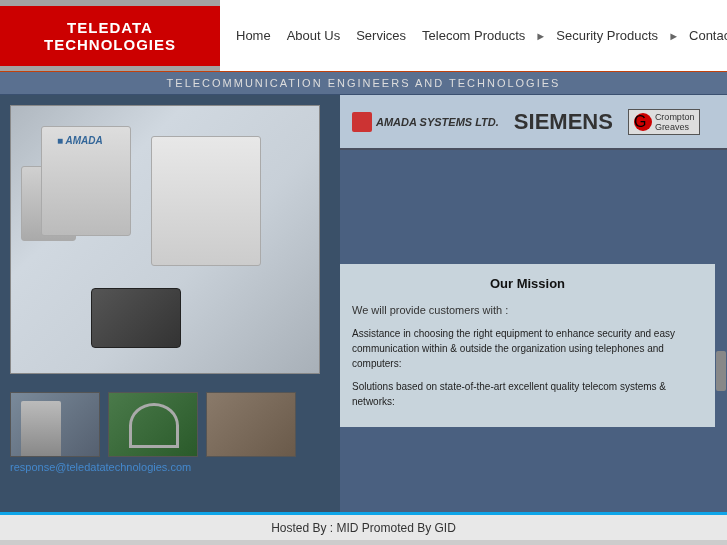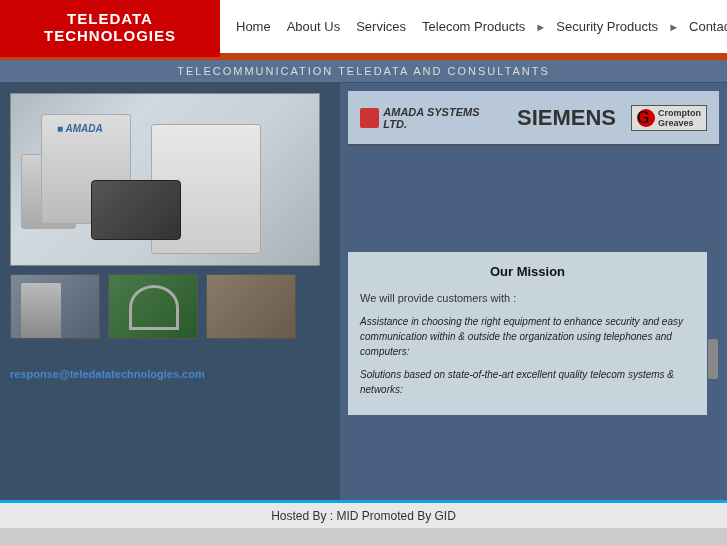--- a/index.html
+++ b/index.html
@@ -3,22 +3,22 @@
   <meta charset="utf-8">
   <style>
     * { margin: 0; padding: 0; box-sizing: border-box; }
     body { width: 727px; height: 545px; font-family: Arial, sans-serif; overflow: hidden; background: #ccc; }
 
     
     #header {
       display: flex;
       align-items: center;
       background: #a3a3a3;
-      height: 60px;
-      border-bottom: 7px solid #c2410c;
+      height: 72px;
+      border-bottom: 1px solid #c2410c;
     }
     #logo-area {
       background: #cc0000;
       width: 220px;
       height: 60px;
       display: flex;
       align-items: center;
       justify-content: center;
       flex-shrink: 0;
     }
@@ -80,27 +80,27 @@
     #left-panel {
       width: 340px;
       background: #3a5068;
       padding: 10px;
       flex-shrink: 0;
       position: relative;
     }
 
     #main-product-img {
       width: 310px;
-      height: 173px;
+      height: 269px;
       background: linear-gradient(135deg, #b0b8c0 0%, #d0d8e0 30%, #c8d0d8 60%, #a8b0b8 100%);
       border: 1px solid #888;
       display: flex;
       align-items: center;
       justify-content: center;
-      margin-bottom: 8px;
+      margin-bottom: 18px;
       position: relative;
       overflow: hidden;
     }
 
     
     .pbx-box {
       position: absolute;
       background: #e8e8e8;
       border: 1px solid #aaa;
       border-radius: 3px;
@@ -160,35 +160,34 @@
       left: 20px;
       width: 50px;
       height: 45px;
       border: 3px solid #aaa;
       border-radius: 50% 50% 0 0;
       background: transparent;
     }
 
     
     #email-area {
-      margin-top: 25px;
-      font-weight: bold;
+      margin-top: 0;
     }
     #email-link {
       color: #4488cc;
       font-size: 11px;
       text-decoration: none;
     }
 
     
     #right-panel {
       flex: 1;
       display: flex;
       flex-direction: column;
-      padding: 8px;
+      padding: 0;
       gap: 6px;
       overflow: hidden;
     }
 
     
     #brands-row {
       display: flex;
       align-items: center;
       background: #b8c8d8;
       padding: 8px 12px;
@@ -223,21 +222,21 @@
       padding: 2px 5px;
       background: #ddd;
     }
     .brand-crompton-icon {
       width: 18px;
       height: 18px;
       background: #cc0000;
       border-radius: 50%;
       display: inline-block;
     }
-    .brand-crompton-text { font-size: 9px; font-weight: bold; color: #333; }
+    .brand-crompton-text { font-size: 9px; font-weight: normal; color: #333; }
 
     
     #mission-box {
       background: #c8d4dc;
       padding: 10px 12px;
       flex: 1;
       font-size: 10px;
       color: #222;
       line-height: 1.5;
       overflow: hidden;
@@ -252,21 +251,20 @@
     #mission-subtitle {
       font-size: 11px;
       margin-bottom: 8px;
       color: #333;
     }
     .mission-para {
       margin-bottom: 8px;
       font-size: 10px;
       color: #222;
       line-height: 1.5;
-      font-style: italic;
     }
 
     
     #scrollbar {
       width: 12px;
       background: #b0b8c0;
       position: relative;
       flex-shrink: 0;
     }
     #scrollbar-thumb {
@@ -310,21 +308,21 @@
     <span class="nav-arrow">►</span>
     <a class="nav-item">Security Products</a>
     <span class="nav-arrow">►</span>
     <a class="nav-item">Contact Us</a>
 
   </nav>
 </div>
 
 <div id="main">
   <div id="subtitle-bar">
-    <span>TELECOMMUNICATION TELEDATA AND CONSULTANTS</span>
+    <span>TELECOMMUNICATION ENGINEERS AND TECHNOLOGIES</span>
   </div>
   <div id="content-wrapper">
 
     <div id="left-panel">
       <div id="main-product-img">
         <div class="pbx-box pbx-small"></div>
         <div class="pbx-box pbx-main">
           <span class="amada-label">■ AMADA</span>
         </div>
         <div class="pbx-box pbx-large"></div>

